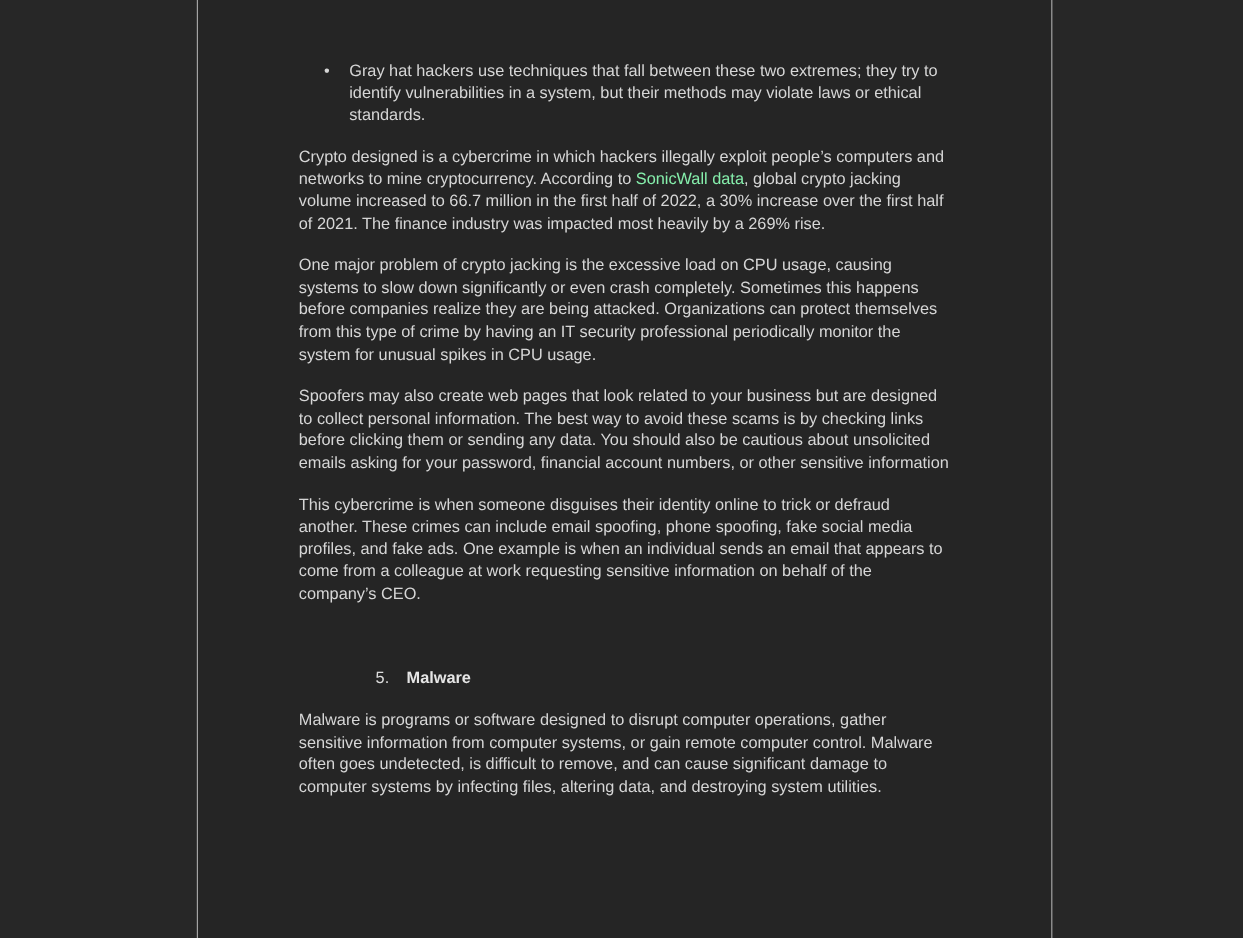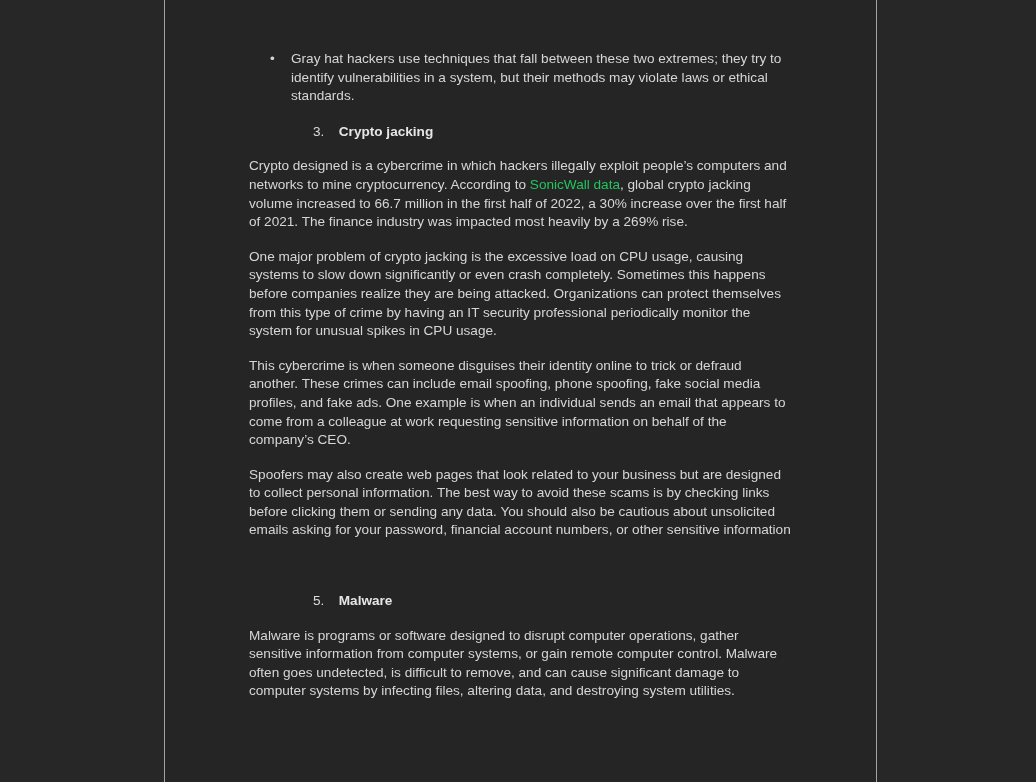--- a/index.html
+++ b/index.html
@@ -47,54 +47,50 @@
     display: inline-block;
     min-width: 22px;
     font-weight: normal;
     color: #dcdcdc;
   }
   .heading .num.bold { font-weight: bold; }
   .heading .hlabel { font-weight: bold; }
   p.body-para { margin-top: 16px; }
   .heading.gap-large { margin-top: 52px; }
   a.link {
-    color: #22c55e;
+    color: #86efac;
     text-decoration: none;
     cursor: pointer;
   }
 </style>
 </head>
 <body>
 
 <div class="canvas">
   <div class="page">
     <div class="content">
 
       <ul class="bullets">
         <li>
           <span class="marker">•</span>
           <span>Gray hat hackers use techniques that fall between these two extremes; they try to identify vulnerabilities in a system, but their methods may violate laws or ethical standards.</span>
         </li>
       </ul>
 
-      <div class="heading">
-        <span class="num">3.</span>
-        <span class="hlabel">Crypto jacking</span>
-      </div>
 
       <p class="body-para">
         <span>Crypto designed is a cybercrime in which hackers illegally exploit people’s computers and networks to mine cryptocurrency. According to </span><a class="link">SonicWall data</a><span>, global crypto jacking volume increased to 66.7 million in the first half of 2022, a 30% increase over the first half of 2021. The finance industry was impacted most heavily by a 269% rise.</span>
       </p>
 
       <p class="body-para">One major problem of crypto jacking is the excessive load on CPU usage, causing systems to slow down significantly or even crash completely. Sometimes this happens before companies realize they are being attacked. Organizations can protect themselves from this type of crime by having an IT security professional periodically monitor the system for unusual spikes in CPU usage.</p>
 
 
+      <p class="body-para">Spoofers may also create web pages that look related to your business but are designed to collect personal information. The best way to avoid these scams is by checking links before clicking them or sending any data. You should also be cautious about unsolicited emails asking for your password, financial account numbers, or other sensitive information</p>
+
       <p class="body-para">This cybercrime is when someone disguises their identity online to trick or defraud another. These crimes can include email spoofing, phone spoofing, fake social media profiles, and fake ads. One example is when an individual sends an email that appears to come from a colleague at work requesting sensitive information on behalf of the company’s CEO.</p>
-
-      <p class="body-para">Spoofers may also create web pages that look related to your business but are designed to collect personal information. The best way to avoid these scams is by checking links before clicking them or sending any data. You should also be cautious about unsolicited emails asking for your password, financial account numbers, or other sensitive information</p>
 
       <div class="heading gap-large">
         <span class="num">5.</span>
         <span class="hlabel">Malware</span>
       </div>
 
       <p class="body-para">Malware is programs or software designed to disrupt computer operations, gather sensitive information from computer systems, or gain remote computer control. Malware often goes undetected, is difficult to remove, and can cause significant damage to computer systems by infecting files, altering data, and destroying system utilities.</p>
 
     </div>
   </div>

